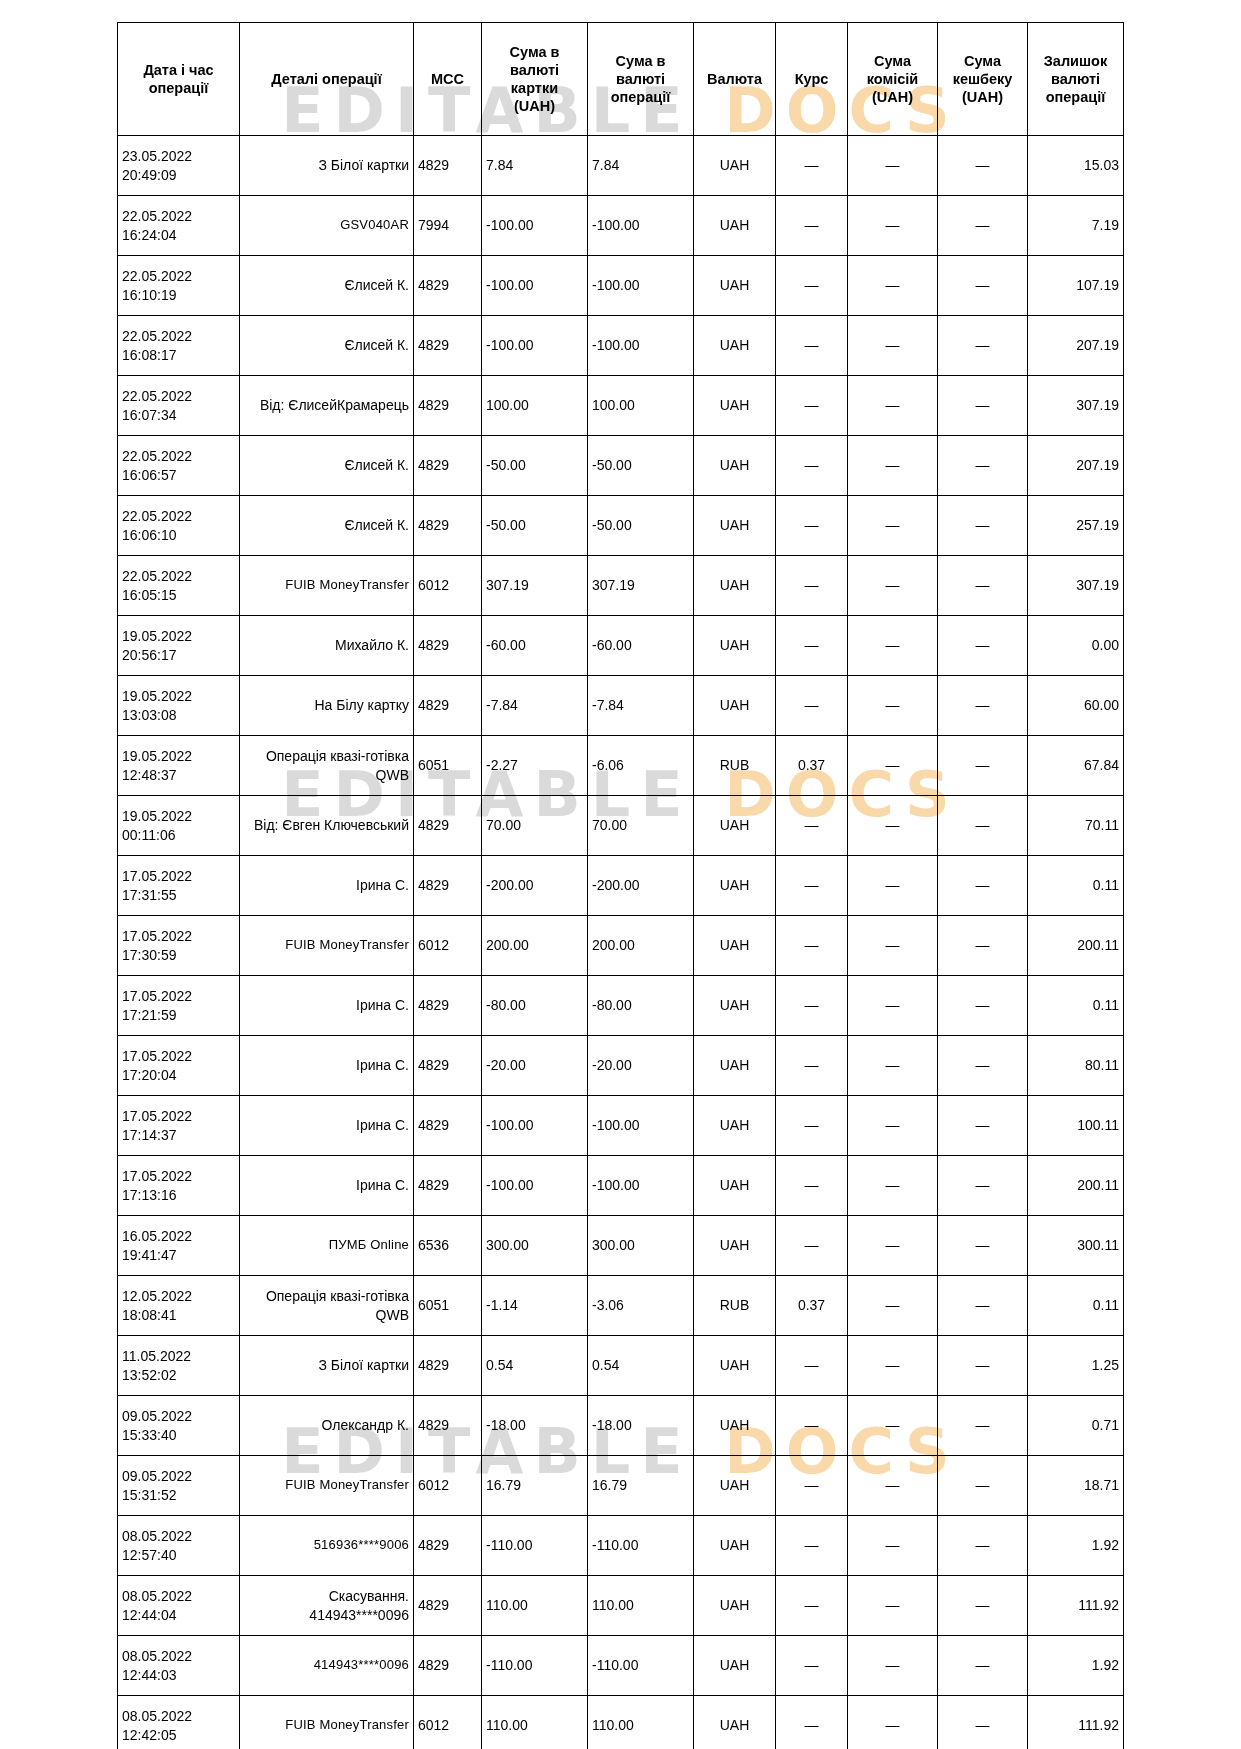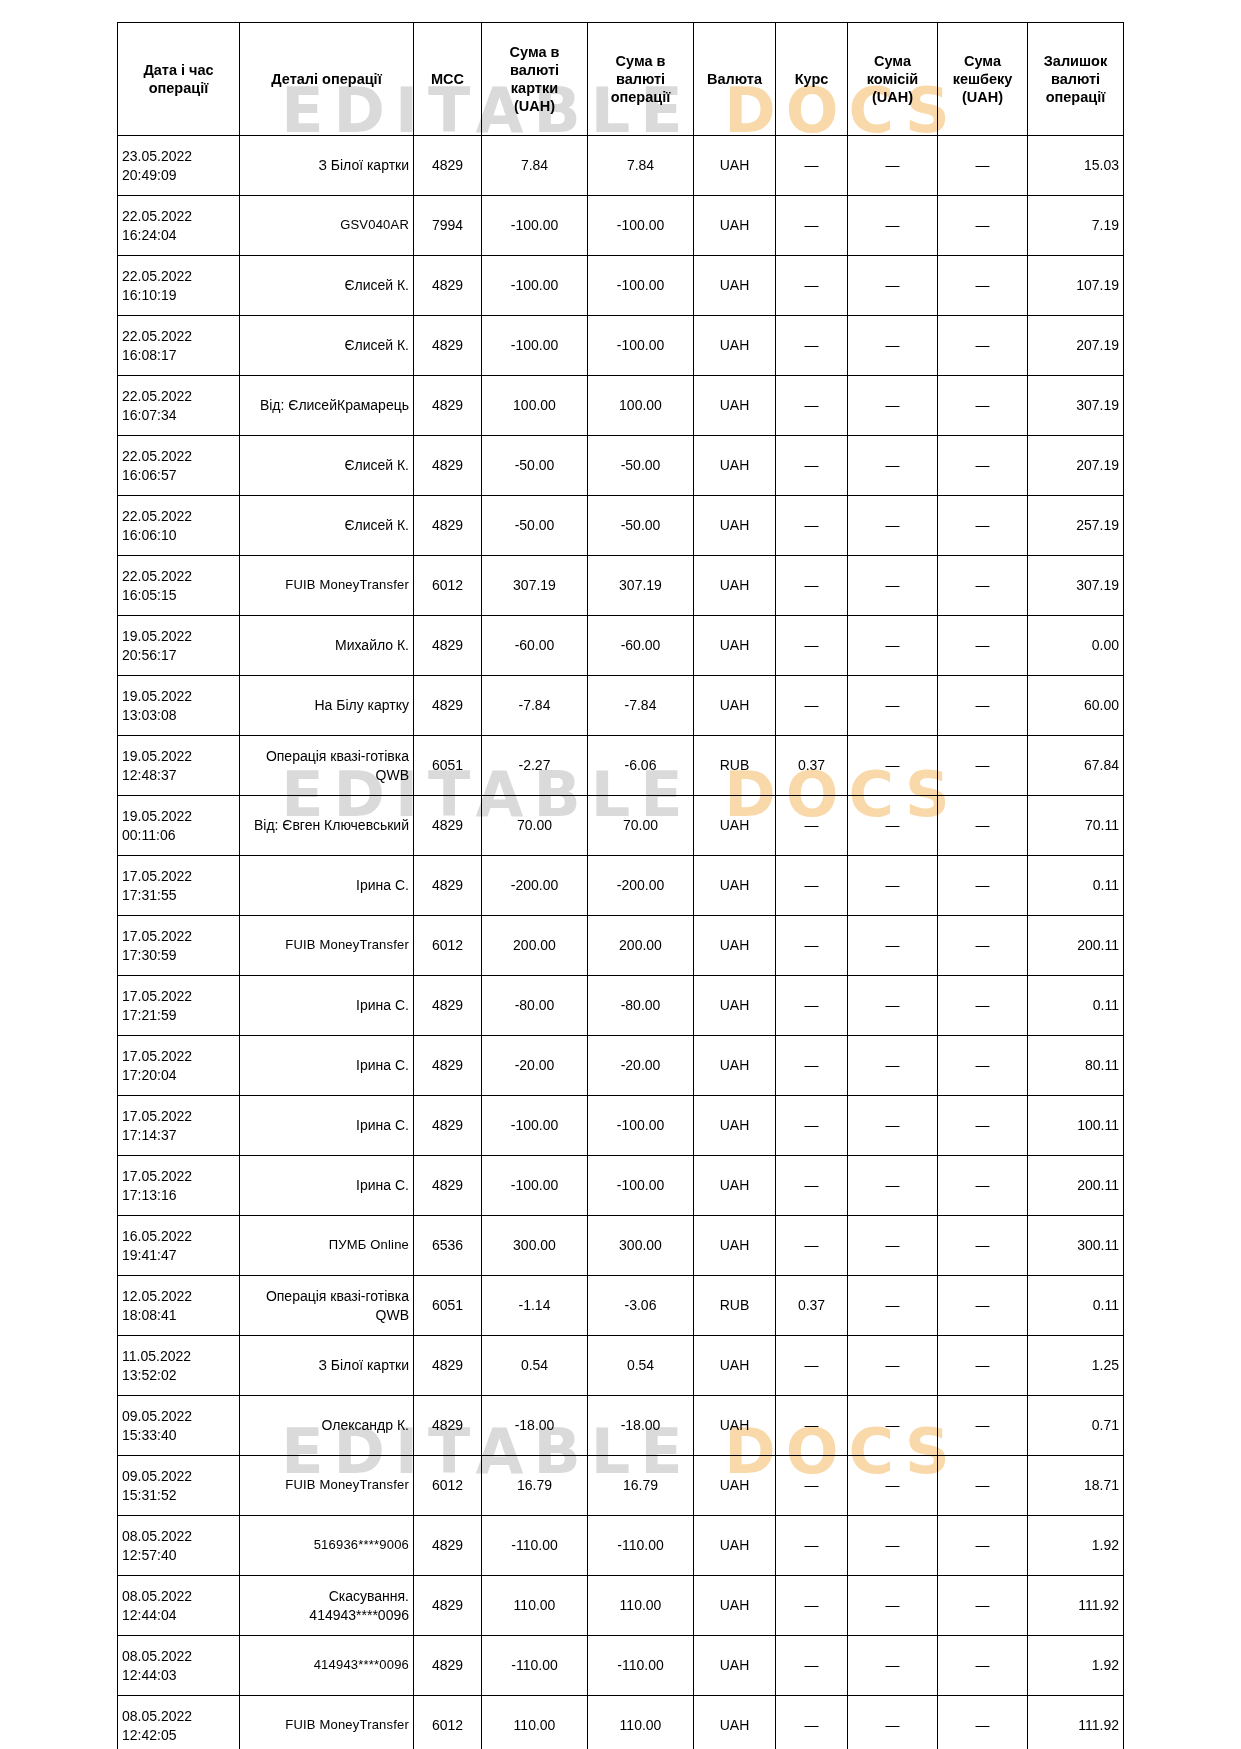--- a/index.html
+++ b/index.html
@@ -84,22 +84,22 @@
   col.c-cur     { width: 82px;  }
   col.c-rate    { width: 72px;  }
   col.c-fee     { width: 90px;  }
   col.c-cash    { width: 90px;  }
   col.c-bal     { width: 96px;  }
 
   
   .td-date    { text-align: left; font-size: 14.5px; }
   .td-details { text-align: right; font-size: 11.5px; }
   .td-details.big { font-size: 13px; font-weight: 500; letter-spacing: 0.2px; }
-  .td-mcc     { text-align: center; font-size: 14.5px; }
-  .td-num     { text-align: center; font-size: 14.5px; padding-right: 12px; }
+  .td-mcc     { text-align: left; font-size: 14.5px; }
+  .td-num     { text-align: left; font-size: 14.5px; padding-right: 12px; }
   .td-cur     { text-align: center; font-size: 14.5px; }
   .td-rate    { text-align: center; font-size: 14.5px; }
   .td-dash    { text-align: center; font-size: 14.5px; }
   .td-bal     { text-align: right; font-size: 14.5px; }
 </style>
 </head>
 <body>
 
 <div class="page">
 

